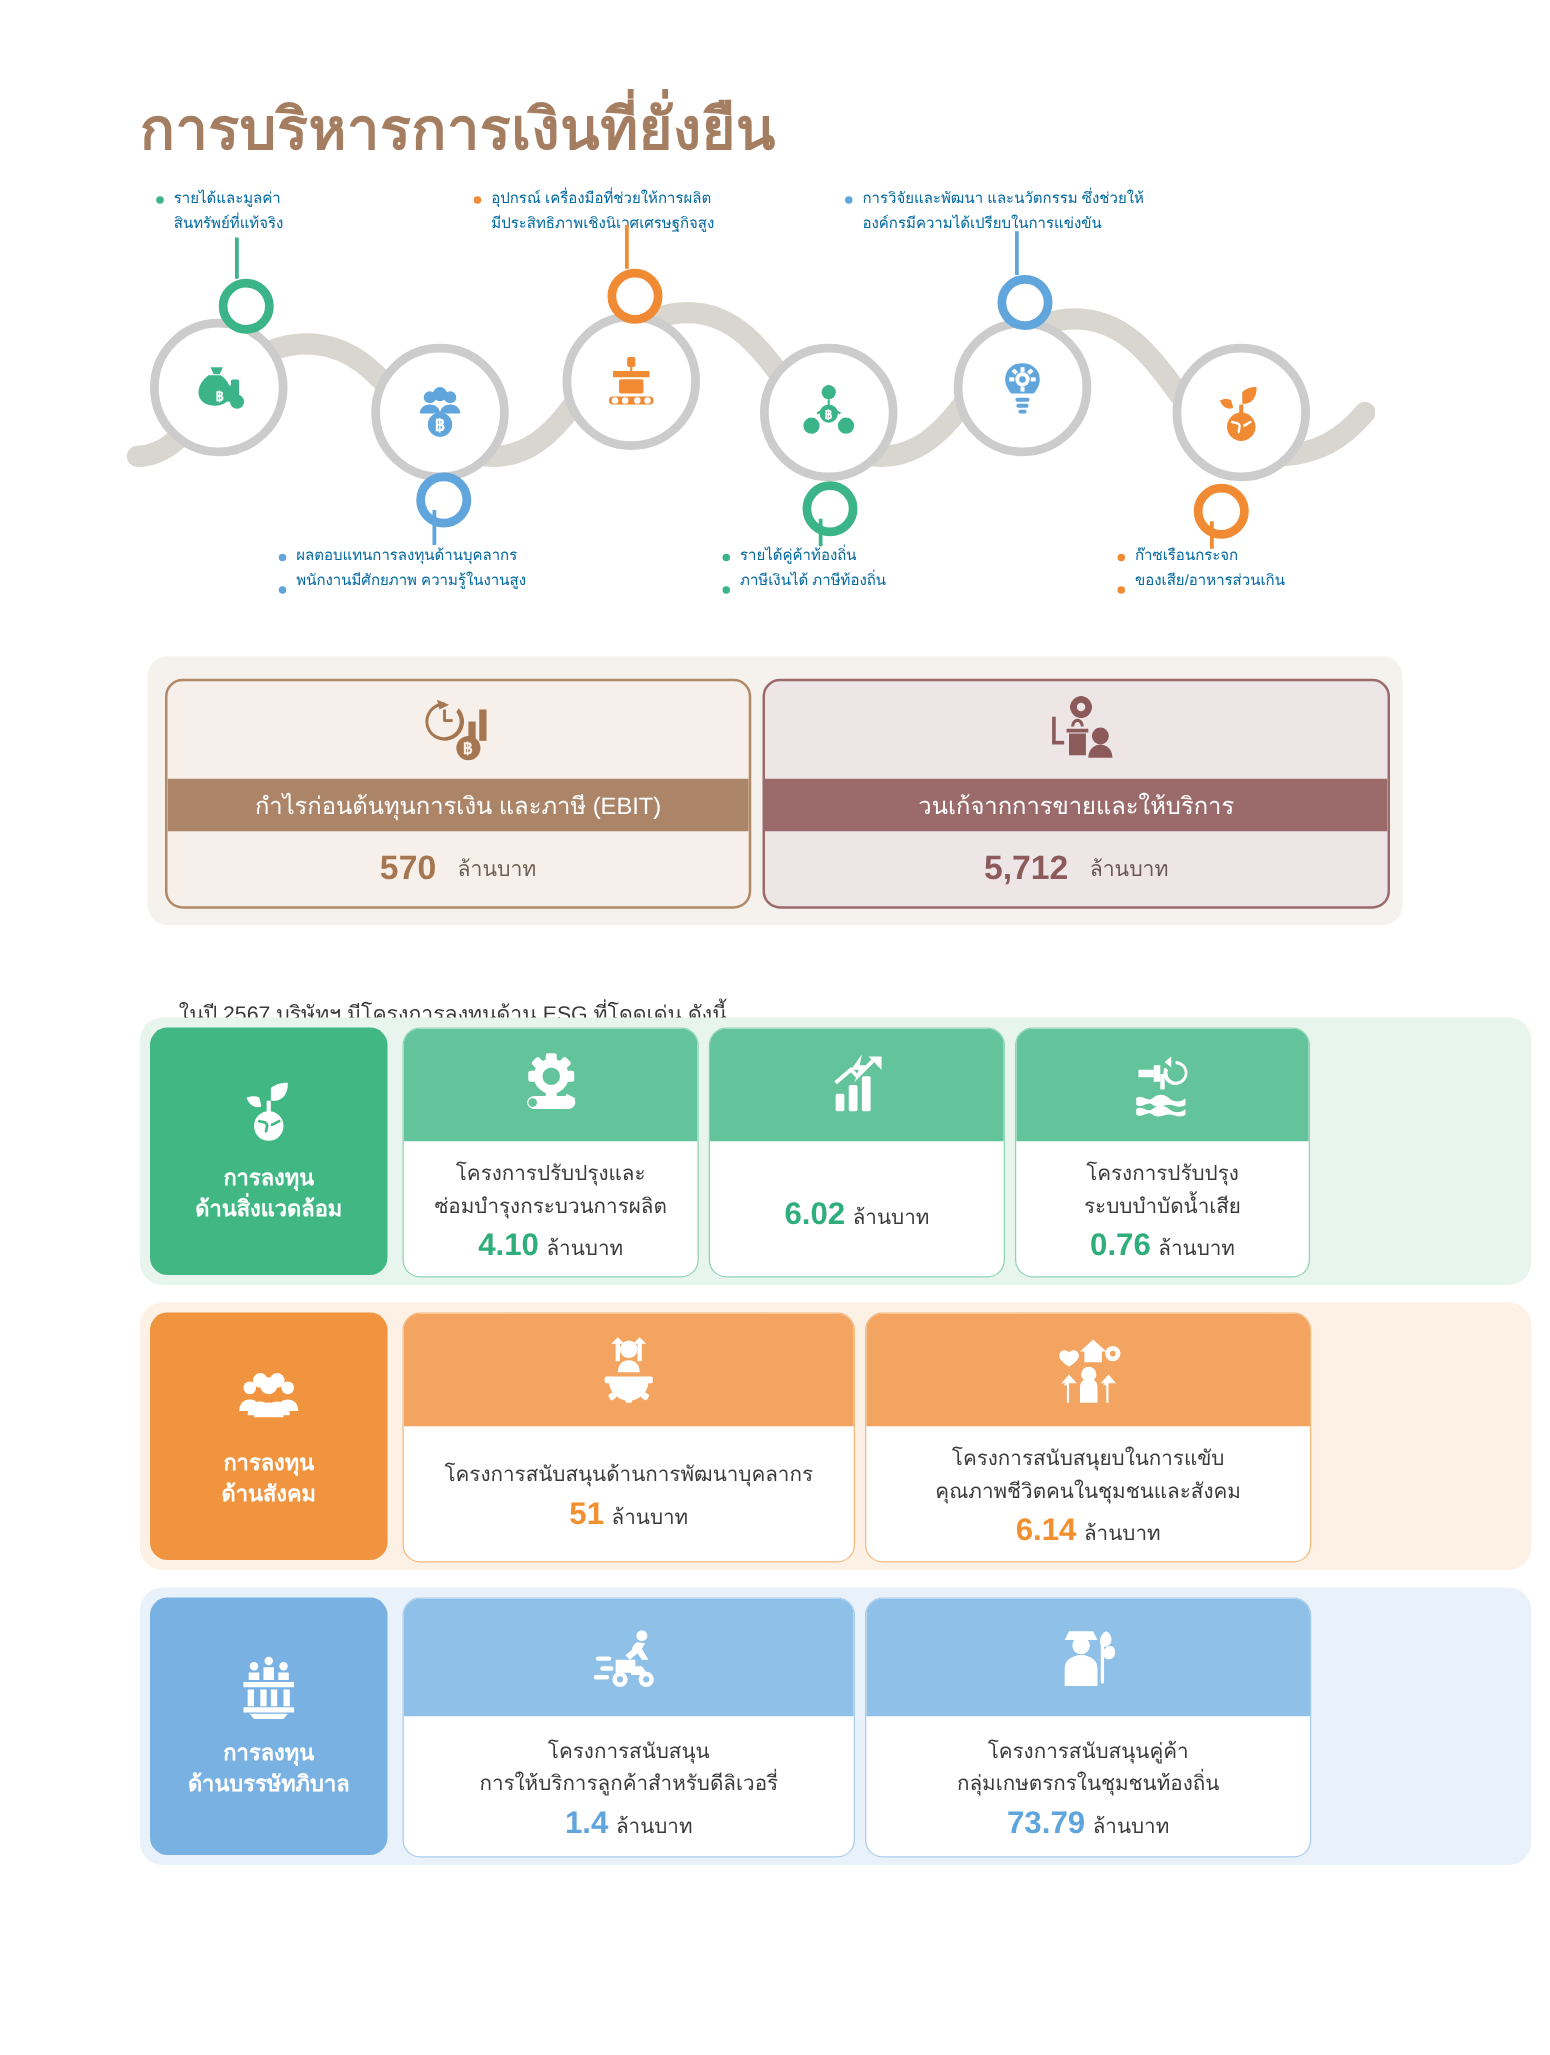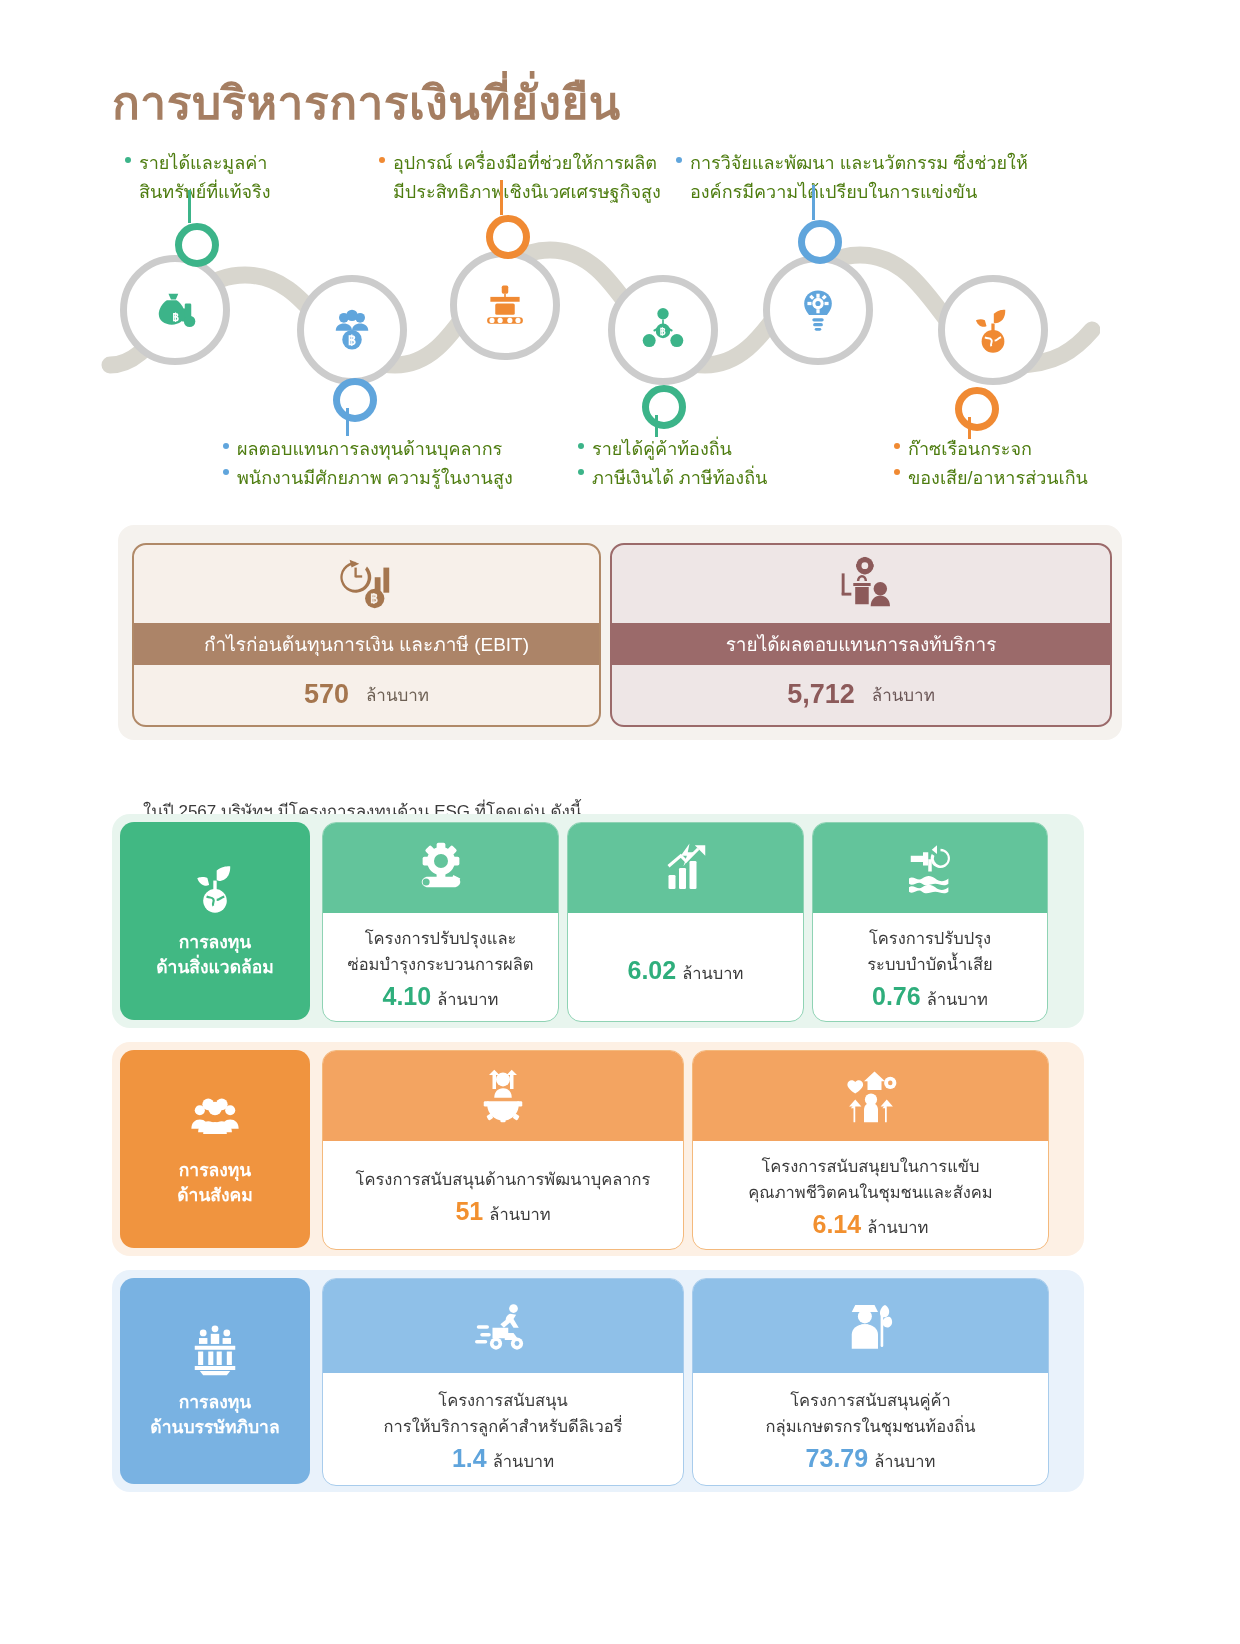--- a/index.html
+++ b/index.html
@@ -14,21 +14,21 @@
   .page{position:relative;width:1240px;height:1644px;}
 
   
   .title{
     position:absolute;left:112px;top:78px;
     font-size:46px;font-weight:bold;color:#A57E62;letter-spacing:.5px;
     line-height:1.1;
   }
 
   
-  .callout{position:absolute;font-size:18px;line-height:1.45;color:#4d7c0f;}
+  .callout{position:absolute;font-size:12px;line-height:1.45;color:#0369a1;}
   .callout .bullet{position:absolute;left:-14px;top:7px;width:6px;height:6px;border-radius:50%;}
   .callout .ln{display:block;white-space:nowrap;}
   .c-green .bullet{background:#3CB489;}
   .c-orange .bullet{background:#F08A33;}
   .c-blue .bullet{background:#60A5DC;}
 
   .co1{left:139px;top:150px;width:230px;}
   .co2{left:393px;top:150px;width:290px;}
   .co3{left:690px;top:150px;width:310px;}
 
@@ -73,21 +73,21 @@
   .fin-val .num{font-size:27px;font-weight:bold;}
   .fin-card.a .fin-val .num{color:#A5764F;}
   .fin-card.a .fin-val .unit{color:#6d6054;}
   .fin-card.b .fin-val .num{color:#8C5A5A;}
   .fin-card.b .fin-val .unit{color:#6a5656;}
 
   
   .intro{position:absolute;left:143px;top:765px;font-size:17px;color:#3a3a3a;margin-top:32px;}
 
   
-  .esg-row{position:absolute;left:112px;width:972px;border-radius:18px;}
+  .esg-row{position:absolute;left:112px;width:1113px;border-radius:18px;}
   .row-green{top:814px;height:214px;background:#E8F5EE;}
   .row-orange{top:1042px;height:214px;background:#FDF0E4;}
   .row-blue{top:1270px;height:222px;background:#E9F2FB;}
 
   .cat{position:absolute;left:8px;top:8px;width:190px;border-radius:14px;
     display:flex;flex-direction:column;align-items:center;justify-content:center;
     color:#fff;text-align:center;}
   .row-green .cat{height:198px;background:#41B883;}
   .row-orange .cat{height:198px;background:#F0943F;}
   .row-blue .cat{height:206px;background:#79B2E2;}
@@ -323,21 +323,21 @@
             <rect x="12" y="18" width="3" height="22"></rect>
             <rect x="12" y="38" width="10" height="3"></rect>
             <path d="M24 28h18v3H24z"></path>
             <path d="M26 32h14v18H26z"></path>
             <path d="M29 26c0-3 2-5 4-5s4 2 4 5" fill="none" stroke="#8C5A5A" stroke-width="2.6"></path>
             <circle cx="52" cy="34" r="7"></circle>
             <path d="M42 52c0-7 5-11 10-11s10 4 10 11z"></path>
           </g>
         </svg>
       </div>
-      <div class="fin-band">รายได้ผลตอบแทนการลงท้บริการ</div>
+      <div class="fin-band">วนเก้จากการขายและให้บริการ</div>
       <div class="fin-val">
         <span class="num">5,712</span>
         <span class="unit">ล้านบาท</span>
       </div>
     </div>
   </div>
 
   <div class="intro">ในปี 2567 บริษัทฯ มีโครงการลงทุนด้าน ESG ที่โดดเด่น ดังนี้</div>
 
   <div class="esg-row row-green">

